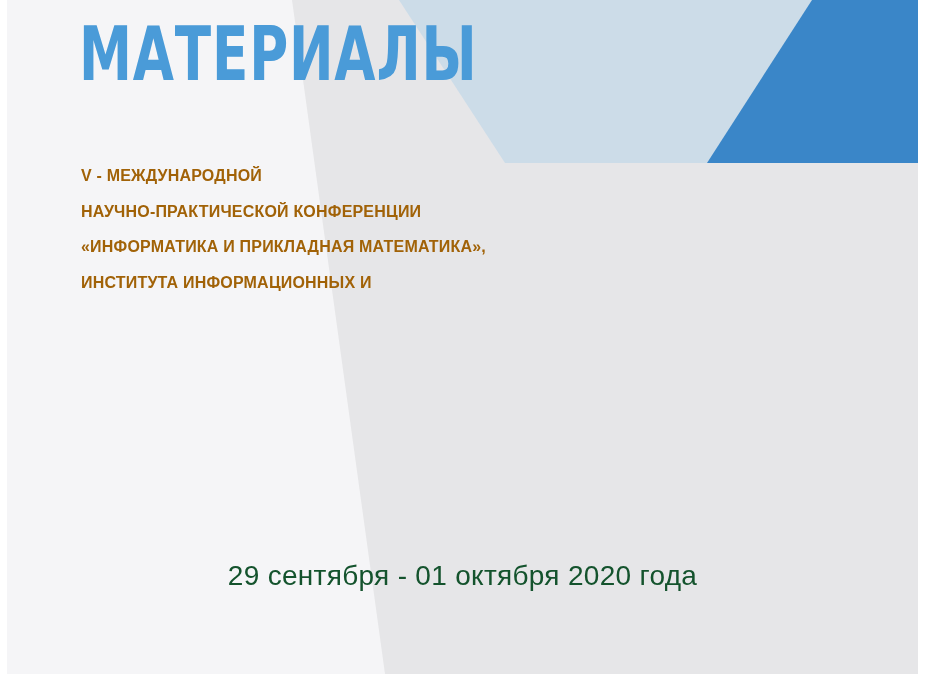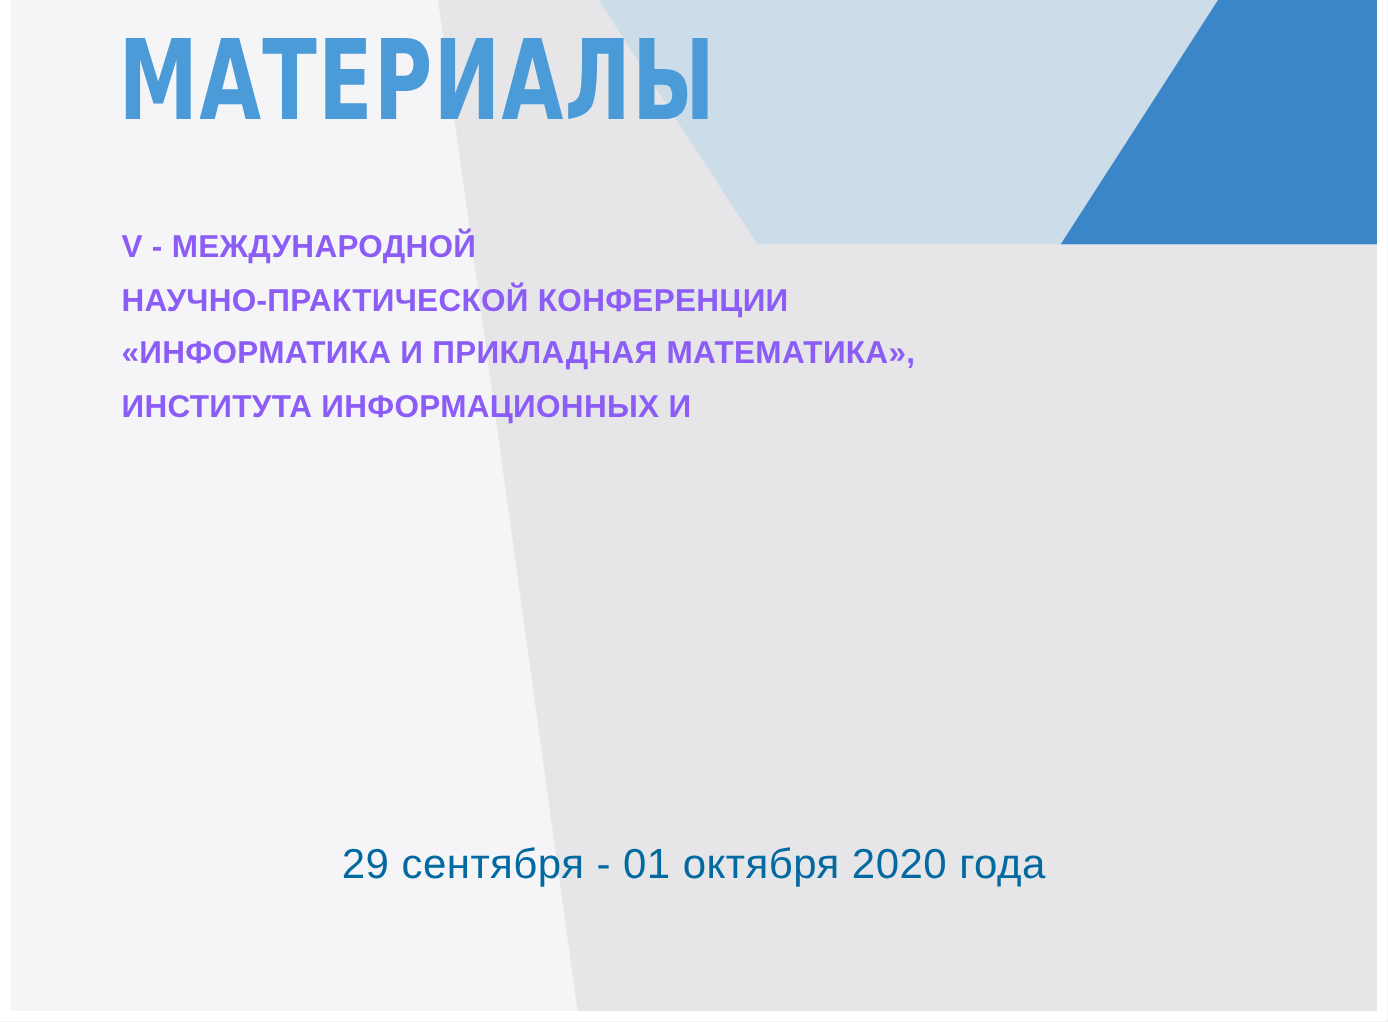--- a/index.html
+++ b/index.html
@@ -86,37 +86,37 @@
     line-height: 80px;
     letter-spacing: 1px;
     transform: scaleX(0.80);
     transform-origin: left top;
     white-space: nowrap;
   }
 
   #subtitle {
     position: absolute;
     left: 74px;
-    top: 147px;
+    top: 158px;
     width: 820px;
-    color: #8b5cf6;
+    color: #a16207;
     font-weight: bold;
-    font-size: 21px;
+    font-size: 16px;
     line-height: 35.5px;
     letter-spacing: 0.2px;
   }
   #subtitle .line { display: block; white-space: nowrap; }
 
   #date {
     position: absolute;
     left: 0;
     top: 560px;
     width: 911px;
     text-align: center;
-    color: #0369a1;
+    color: #14532d;
     font-size: 28px;
     letter-spacing: 0.3px;
     font-weight: normal;
   }
 </style>
 </head>
 <body>
 
 <div id="slide">
 

